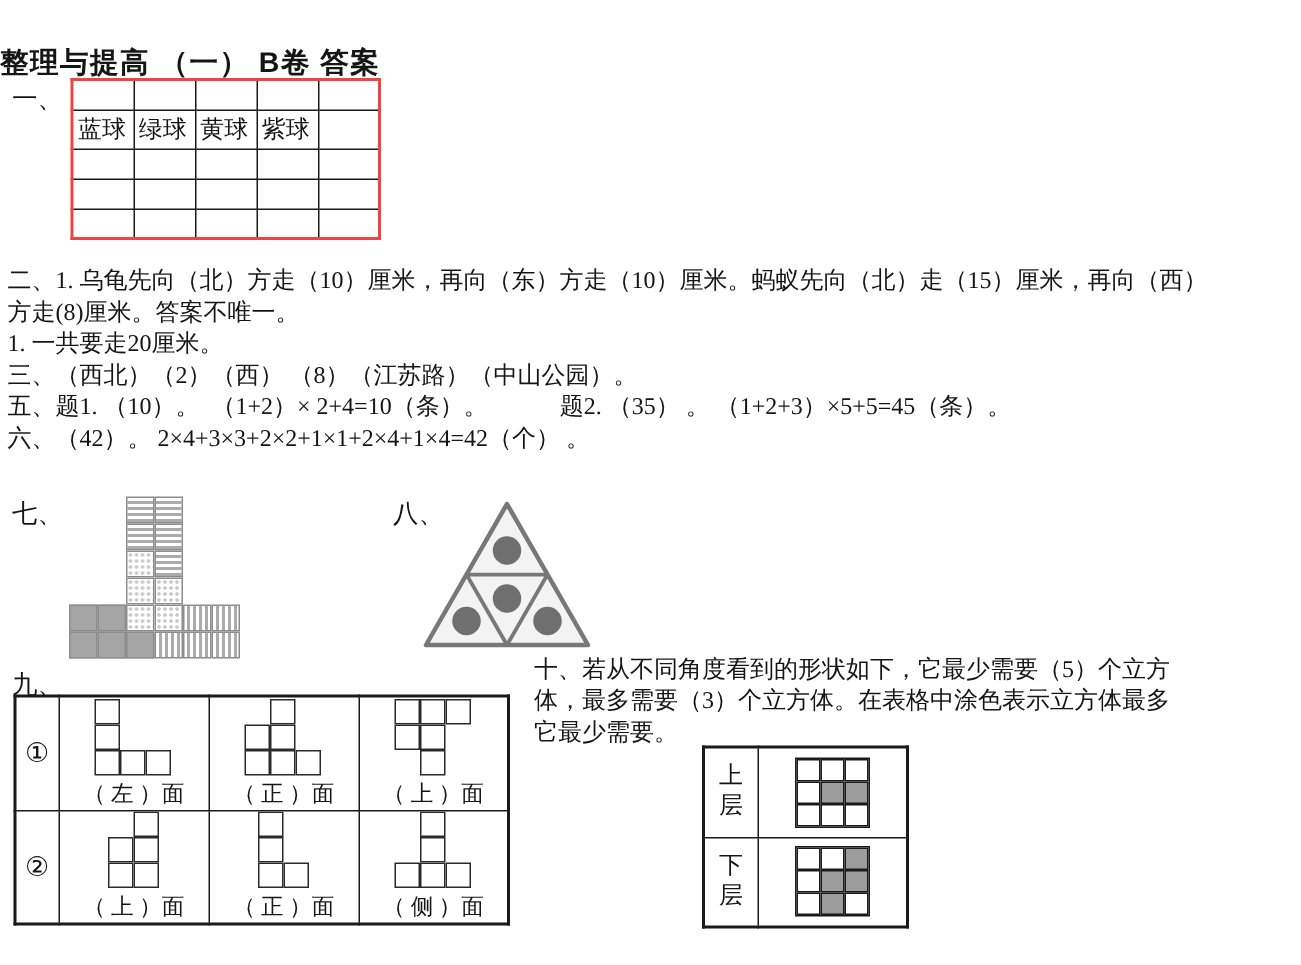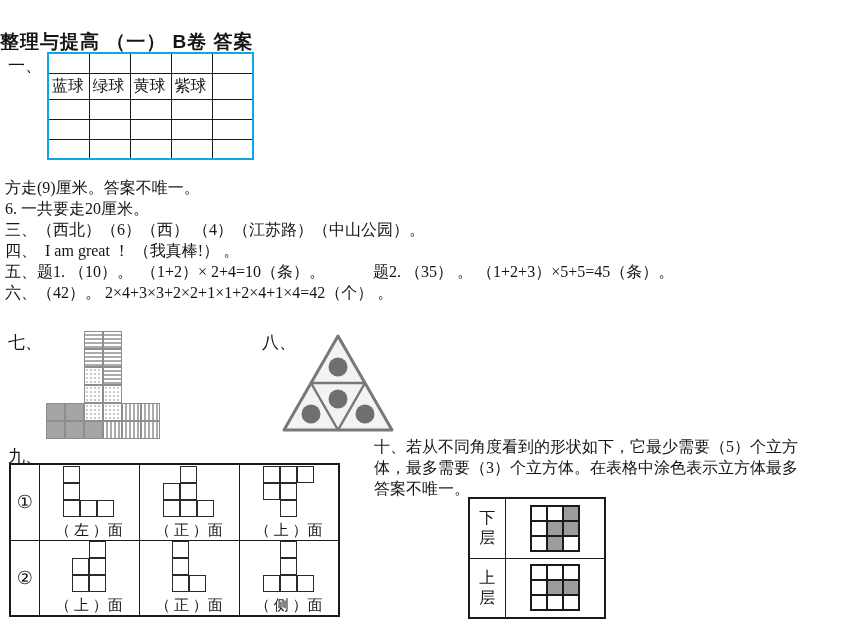--- a/index.html
+++ b/index.html
@@ -17,21 +17,21 @@
     font-size:19px; font-weight:bold; letter-spacing:1px;margin-top:17px;
   }
 
   .qlabel { position:absolute; font-size:17px; white-space:pre; }
   #q1-label { left:8px;  top:54px; }
   #q7-label { left:8px;  top:331px; }
   #q8-label { left:262px; top:331px; }
   #q9-label { left:8px;  top:445px; }
 
   
-  #t1 { position:absolute; left:47px; top:52px; border-collapse:collapse; border:2px solid #0ea5e9; }
+  #t1 { position:absolute; left:47px; top:52px; border-collapse:collapse; border:2px solid #ef4444; }
   #t1 td { border:1px solid #1a1a1a; width:41px; height:20px; font-size:16px; padding:0 3px; }
   #t1 tr:nth-child(2) td { height:26px; }
 
   
   #body-text { position:absolute; left:5px; top:177px; width:860px; }
   .bline { font-size:16px; line-height:21px; white-space:pre; }
 
   
   #q7grid { position:absolute; left:46px; top:331px;
     display:grid; grid-template-columns:repeat(6,19px); grid-auto-rows:18px; }
@@ -50,21 +50,21 @@
   #t9 { position:absolute; left:9px; top:463px; border-collapse:collapse; border:2px solid #1a1a1a; }
   #t9 td { border:1px solid #1a1a1a; }
   .t9num { width:29px; text-align:center; font-size:18px; vertical-align:middle; }
   .t9cell { width:100px; height:76px; vertical-align:bottom; }
   .t9inner { display:flex; flex-direction:column; align-items:center; justify-content:flex-end; height:74px; padding-bottom:1px; }
   .fig { position:relative; margin-bottom:2px; }
   .fig .sq { position:absolute; width:17px; height:17px; border:1px solid #2a2a2a; background:#fff; }
   .caption { font-size:15px; white-space:pre; line-height:18px;margin-top:16px; }
 
   
-  #q10text { position:absolute; left:374px; top:436px; width:492px; }
+  #q10text { position:absolute; left:356px; top:436px; width:492px; }
   #t10 { position:absolute; left:468px; top:497px; border-collapse:collapse; border:2px solid #1a1a1a; }
   #t10 td { border:1.5px solid #1a1a1a; }
   .t10label { width:36px; font-size:16px; text-align:center; }
   .t10label span { display:inline-block; width:17px; word-break:break-all; line-height:20px; }
   .t10cell { width:100px; height:60px; }
   .grid9 { display:grid; grid-template-columns:repeat(3,16px); grid-auto-rows:15px;
            width:max-content; margin:0 auto; border:1px solid #1a1a1a; background:#fff; }
   .g9c { border:1px solid #1a1a1a; }
   .g9c.shaded { background:var(--shade,#9c9c9c); }
 </style>
@@ -110,24 +110,24 @@
           <td></td>
           <td></td>
           <td></td>
           <td></td>
           <td></td>
         </tr>
       </tbody>
     </table>
 
   <div id="body-text">
-    <div class="bline">方走(9)厘米。答案不唯一。</div>
-    <div class="bline">6. 一共要走20厘米。</div>
-    <div class="bline">三、（西北）（6）（西） （4）（江苏路）（中山公园）。</div>
-    <div class="bline">四、  I am great ！ （我真棒!） 。</div>
+    <div class="bline">二、1. 乌龟先向（北）方走（10）厘米，再向（东）方走（10）厘米。蚂蚁先向（北）走（15）厘米，再向（西）</div>
+    <div class="bline">方走(8)厘米。答案不唯一。</div>
+    <div class="bline">1. 一共要走20厘米。</div>
+    <div class="bline">三、（西北）（2）（西） （8）（江苏路）（中山公园）。</div>
     <div class="bline">五、题1. （10）。  （1+2）× 2+4=10（条）。　　　题2. （35） 。 （1+2+3）×5+5=45（条）。</div>
     <div class="bline">六、（42）。 2×4+3×3+2×2+1×1+2×4+1×4=42（个） 。</div>
   </div>
 
   <div class="qlabel" id="q7-label">七、</div>
   <div id="q7grid">
       <div class="q7cell empty"></div>
       <div class="q7cell empty"></div>
       <div class="q7cell pat-h"></div>
       <div class="q7cell pat-h"></div>
@@ -256,52 +256,52 @@
               <div class="caption">（ 侧 ）面</div>
             </div>
           </td>
         </tr>
       </tbody>
     </table>
 
   <div id="q10text">
     <div class="bline">十、若从不同角度看到的形状如下，它最少需要（5）个立方</div>
     <div class="bline">体，最多需要（3）个立方体。在表格中涂色表示立方体最多</div>
-    <div class="bline">答案不唯一。</div>
+    <div class="bline">它最少需要。</div>
   </div>
   <table id="t10">
       <tbody id="t10body">
         <tr>
+          <td class="t10label"><span>上层</span></td>
+          <td class="t10cell">
+            <div class="grid9">
+              <div class="g9c"></div>
+              <div class="g9c"></div>
+              <div class="g9c"></div>
+              <div class="g9c"></div>
+              <div class="g9c shaded"></div>
+              <div class="g9c shaded"></div>
+              <div class="g9c"></div>
+              <div class="g9c"></div>
+              <div class="g9c"></div>
+            </div>
+          </td>
+        </tr>
+        <tr>
           <td class="t10label"><span>下层</span></td>
           <td class="t10cell">
             <div class="grid9">
               <div class="g9c"></div>
               <div class="g9c"></div>
               <div class="g9c shaded"></div>
               <div class="g9c"></div>
               <div class="g9c shaded"></div>
               <div class="g9c shaded"></div>
               <div class="g9c"></div>
               <div class="g9c shaded"></div>
               <div class="g9c"></div>
             </div>
           </td>
         </tr>
-        <tr>
-          <td class="t10label"><span>上层</span></td>
-          <td class="t10cell">
-            <div class="grid9">
-              <div class="g9c"></div>
-              <div class="g9c"></div>
-              <div class="g9c"></div>
-              <div class="g9c"></div>
-              <div class="g9c shaded"></div>
-              <div class="g9c shaded"></div>
-              <div class="g9c"></div>
-              <div class="g9c"></div>
-              <div class="g9c"></div>
-            </div>
-          </td>
-        </tr>
       </tbody>
     </table>
 
 </div>
 
 </body></html>

